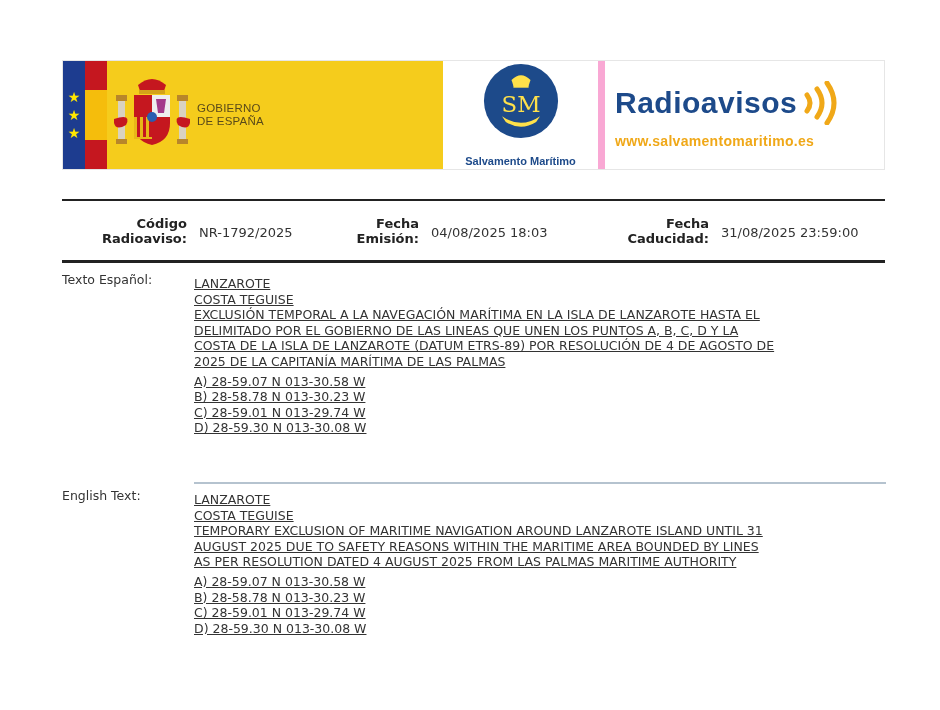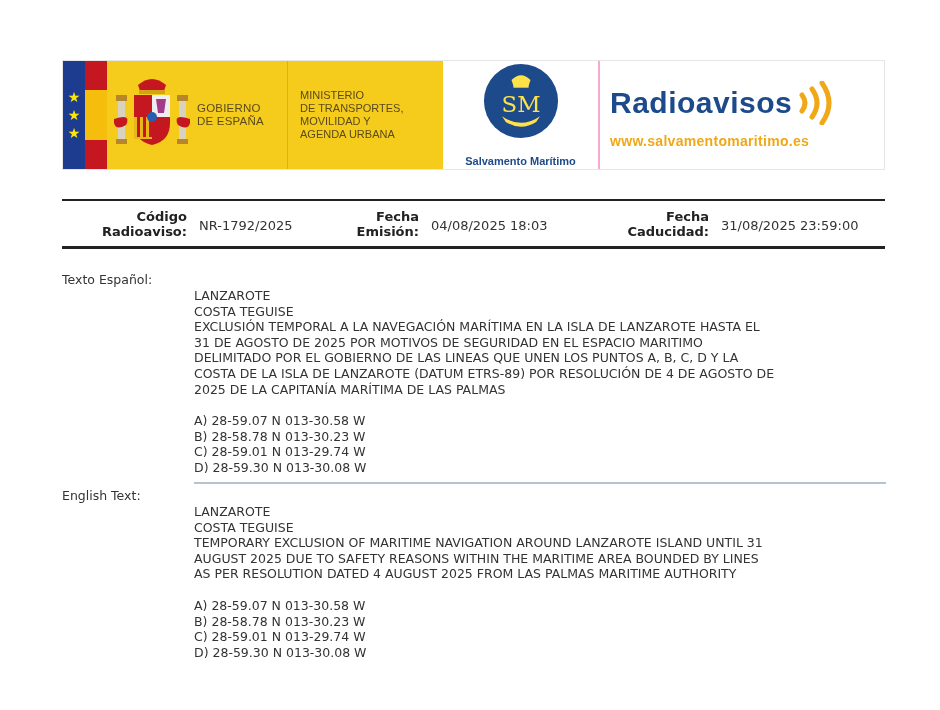--- a/index.html
+++ b/index.html
@@ -15,44 +15,44 @@
   .eu-strip span { color:#ffe600; font-size:14px; line-height:14px; }
   .es-flag { width:22px; display:flex; flex-direction:column; }
   .es-flag .r { background:#c5171f; height:27%; }
   .es-flag .y { background:#f5bd0c; flex:1; }
   .crest { width:90px; display:flex; align-items:center; justify-content:center; }
   .gov-name { width:90px; display:flex; align-items:center; font-family:"Liberation Sans", sans-serif;
               font-size:11.5px; line-height:13px; color:#5a4a1a; letter-spacing:0.2px; }
   .ministry { flex:1; border-left:1px solid #e0b400; display:flex; align-items:center; padding-left:12px;
               font-family:"Liberation Sans", sans-serif; font-size:11px; line-height:13px; color:#5a4a1a; }
   .sm { width:155px; background:#fff; display:flex; flex-direction:column; align-items:center;
-        justify-content:center; border-right:2px solid #f9a8d4; }
+        justify-content:center; border-right:7px solid #f9a8d4; }
   .sm-logo { width:76px; height:76px; }
   .sm-name { font-family:"Liberation Sans", sans-serif; font-weight:bold; font-size:11px;
              color:#1d4a8a; margin-top:16px; }
   .radio { flex:1; background:#fff; display:flex; flex-direction:column; justify-content:center;
            padding-left:10px; }
   .radio-title-row { display:flex; align-items:center; }
   .radio-title { font-family:"Liberation Sans", sans-serif; font-weight:bold; font-size:30px;
                  color:#1d4a8a; letter-spacing:0.5px; }
   .radio-url { font-family:"Liberation Sans", sans-serif; font-weight:bold; font-size:14px;
                color:#f0a818; margin-top:8px; letter-spacing:0.3px; }
 
   
-  .infobar { position:absolute; left:62px; top:199px; width:823px; height:50px;
+  .infobar { position:absolute; left:62px; top:199px; width:823px; height:64px;
              border-top:2px solid #222; border-bottom:3px solid #222; box-sizing:border-box;
              display:flex; align-items:center; font-size:13px; }
   .ib-label { font-weight:bold; text-align:right; line-height:15px; color:#222; }
   .ib-value { color:#333; margin-left:12px; margin-top:3px; }
 
   
   .section { position:absolute; left:62px; font-size:12.5px; line-height:15.6px; color:#333; }
   .section .lbl { position:absolute; left:0; top:0; width:125px; }
-  .section .txt { position:absolute; left:132px; top:16px; width:690px; }
-  .coords { margin-top:16px; }
+  .section .txt { position:absolute; left:132px; top:4px; width:690px;text-decoration:underline; }
+  .coords { margin-top:4px; }
   .sep { position:absolute; left:194px; top:482px; width:692px; height:2px; background:#b5c3cf; }
 </style>
 </head>
 <body>
 
 <div class="banner">
   <div class="gov">
     <div class="eu-strip">
       <span>★</span>
       <span>★</span>
@@ -82,28 +82,20 @@
         <rect x="25" y="42" width="3" height="20" fill="#c5171f"></rect>
         <rect x="31" y="42" width="3" height="20" fill="#c5171f"></rect>
         <rect x="37" y="42" width="3" height="20" fill="#c5171f"></rect>
         <circle cx="40" cy="42" r="5" fill="#2a5db0"></circle>
       </svg>
     </div>
     <div class="gov-name">
       <div>
         <div>GOBIERNO</div>
         <div>DE ESPAÑA</div>
-      </div>
-    </div>
-    <div class="ministry">
-      <div>
-        <div>MINISTERIO</div>
-        <div>DE TRANSPORTES,</div>
-        <div>MOVILIDAD Y</div>
-        <div>AGENDA URBANA</div>
       </div>
     </div>
   </div>
   <div class="sm">
     <svg class="sm-logo" viewBox="0 0 80 80">
       <circle cx="40" cy="40" r="39" fill="#1d4a8a"></circle>
       <path d="M30 18 Q40 8 50 18 L48 24 L32 24Z" fill="#ffe14a"></path>
       <rect x="32" y="23" width="16" height="3" fill="#ffe14a"></rect>
       <text x="40" y="52" text-anchor="middle" font-family="DejaVu Serif, serif" font-size="24" fill="#ffe14a">SM</text>
       <path d="M20 56 Q40 70 60 56 L56 62 Q40 72 24 62Z" fill="#ffe14a"></path>
@@ -140,21 +132,20 @@
   </div>
   <div class="ib-value">31/08/2025 23:59:00</div>
 </div>
 
 <div class="section" style="top:272px;">
   <div class="lbl">Texto Español:</div>
   <div class="txt">
     <div>LANZAROTE</div>
     <div>COSTA TEGUISE</div>
     <div>EXCLUSIÓN TEMPORAL A LA NAVEGACIÓN MARÍTIMA EN LA ISLA DE LANZAROTE HASTA EL</div>
-    <div>31 DE AGOSTO DE 2025 POR MOTIVOS DE SEGURIDAD EN EL ESPACIO MARITIMO</div>
     <div>DELIMITADO POR EL GOBIERNO DE LAS LINEAS QUE UNEN LOS PUNTOS A, B, C, D Y LA</div>
     <div>COSTA DE LA ISLA DE LANZAROTE (DATUM ETRS-89) POR RESOLUCIÓN DE 4 DE AGOSTO DE</div>
     <div>2025 DE LA CAPITANÍA MARÍTIMA DE LAS PALMAS</div>
     <div class="coords">
       <div>A) 28-59.07 N 013-30.58 W</div>
       <div>B) 28-58.78 N 013-30.23 W</div>
       <div>C) 28-59.01 N 013-29.74 W</div>
       <div>D) 28-59.30 N 013-30.08 W</div>
     </div>
   </div>

